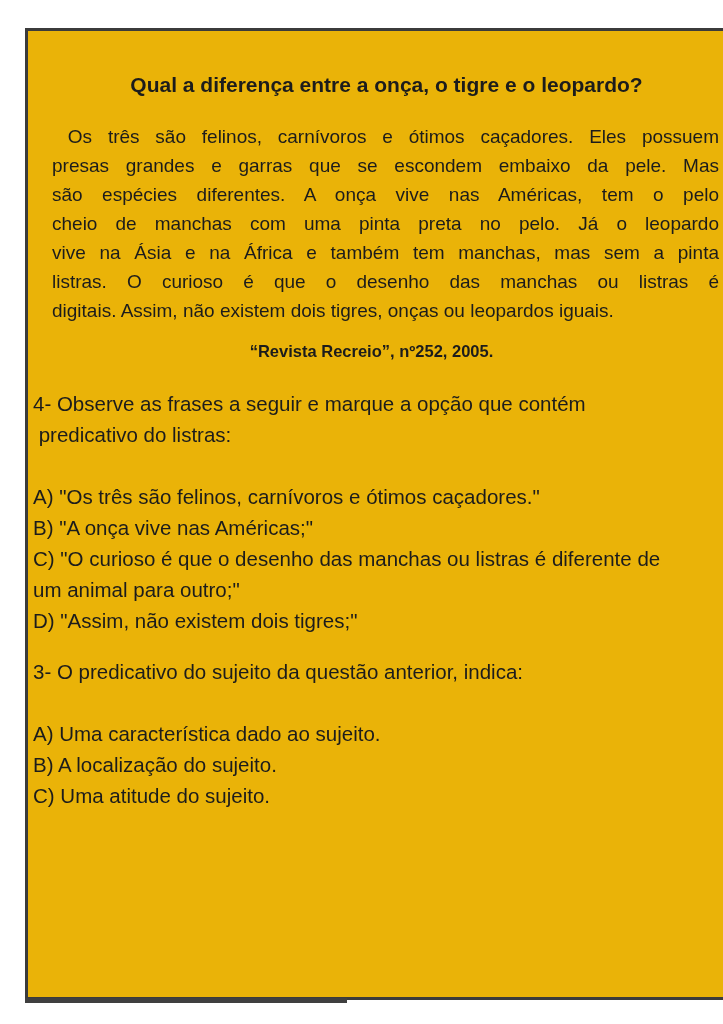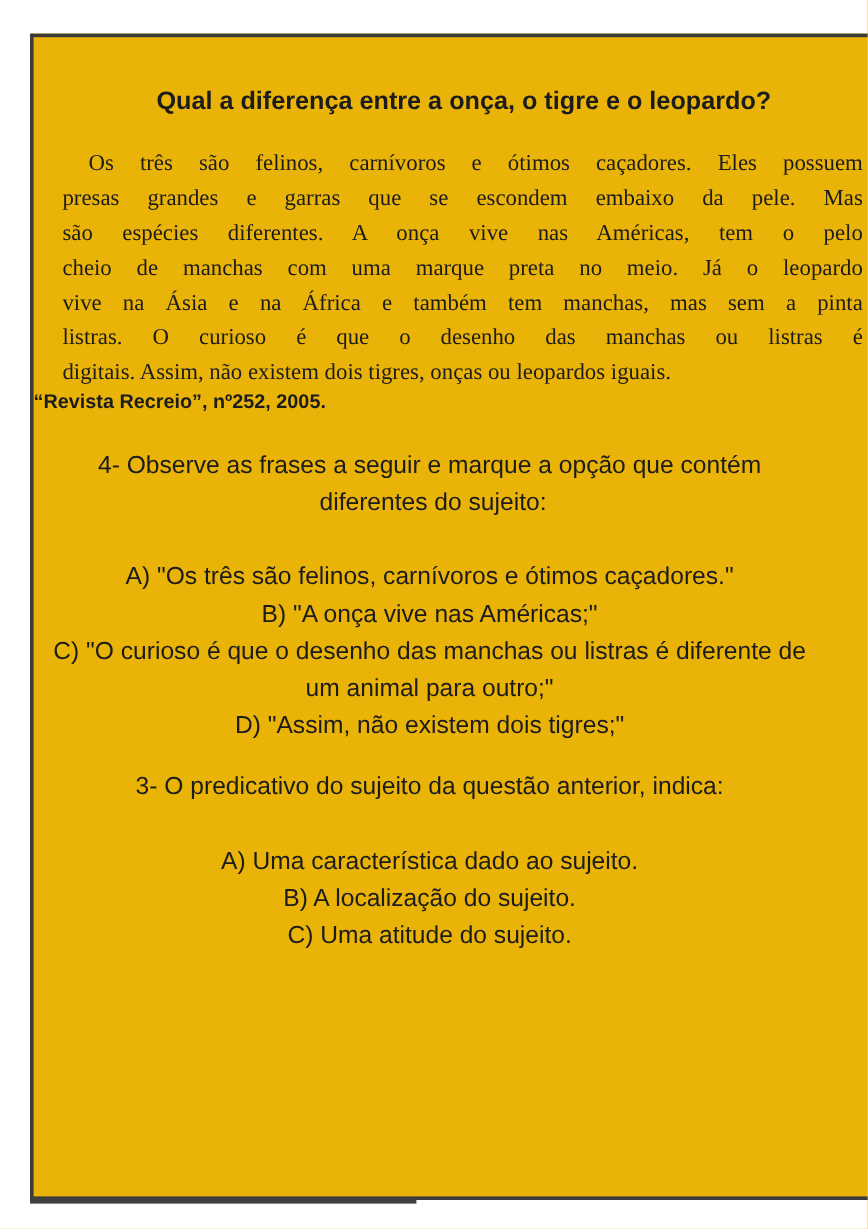--- a/index.html
+++ b/index.html
@@ -32,44 +32,42 @@
   .passage {
     margin: 24px 26px 0 24px;
     font-size: 19px;
     line-height: 29px;
   }
   .pline {
     text-align: justify;
     text-align-last: justify;
     -moz-text-align-last: justify;
     white-space: pre-wrap;
-    font-family: Liberation Serif, serif;
   }
   .pline:last-child {
     text-align-last: left;
     -moz-text-align-last: left;
   }
   .source {
-    margin: 0 30px 0 0;
+    margin: 16px 30px 0 0;
     font-size: 16.5px;
     line-height: 20px;
     font-weight: 700;
-    text-align: left;
+    text-align: center;
   }
   .question {
     margin-left: 5px;
     margin-right: 20px;
     width: 650px;
   }
   .q4 { margin-top: 27px; }
   .q5 { margin-top: 20px; }
   .stem-line, .stem, .opt {
     font-size: 20.5px;
     line-height: 31px;
-    text-align: center;
   }
   .stem-line, .stem { white-space: pre-wrap; }
   .opts { margin-top: 31px; }
   .scan-bar {
     position: absolute;
     left: 25px;
     top: 998px;
     width: 322px;
     height: 5px;
     background: #3f3f3f;
@@ -79,32 +77,32 @@
 <body>
 
 <div class="frame">
 
   <div class="title">Qual a diferença entre a onça, o tigre e o leopardo?</div>
 
   <div class="passage">
       <div class="pline"> Os três são felinos, carnívoros e ótimos caçadores. Eles possuem</div>
       <div class="pline">presas grandes e garras que se escondem embaixo da pele. Mas</div>
       <div class="pline">são espécies diferentes. A onça vive nas Américas, tem o pelo</div>
-      <div class="pline">cheio de manchas com uma marque preta no meio. Já o leopardo</div>
+      <div class="pline">cheio de manchas com uma pinta preta no pelo. Já o leopardo</div>
       <div class="pline">vive na Ásia e na África e também tem manchas, mas sem a pinta</div>
       <div class="pline">listras. O curioso é que o desenho das manchas ou listras é</div>
       <div class="pline">digitais. Assim, não existem dois tigres, onças ou leopardos iguais.</div>
     </div>
 
   <div class="source">“Revista Recreio”, nº252, 2005.</div>
 
   <div class="question q4">
     <div>
         <div class="stem-line">4- Observe as frases a seguir e marque a opção que contém</div>
-        <div class="stem-line"> diferentes do sujeito:</div>
+        <div class="stem-line"> predicativo do listras:</div>
       </div>
     <div class="opts">
         <div class="opt">A) "Os três são felinos, carnívoros e ótimos caçadores."</div>
         <div class="opt">B) "A onça vive nas Américas;"</div>
         <div class="opt">C) "O curioso é que o desenho das manchas ou listras é diferente de um animal para outro;"</div>
         <div class="opt">D) "Assim, não existem dois tigres;"</div>
       </div>
   </div>
 
   <div class="question q5">

